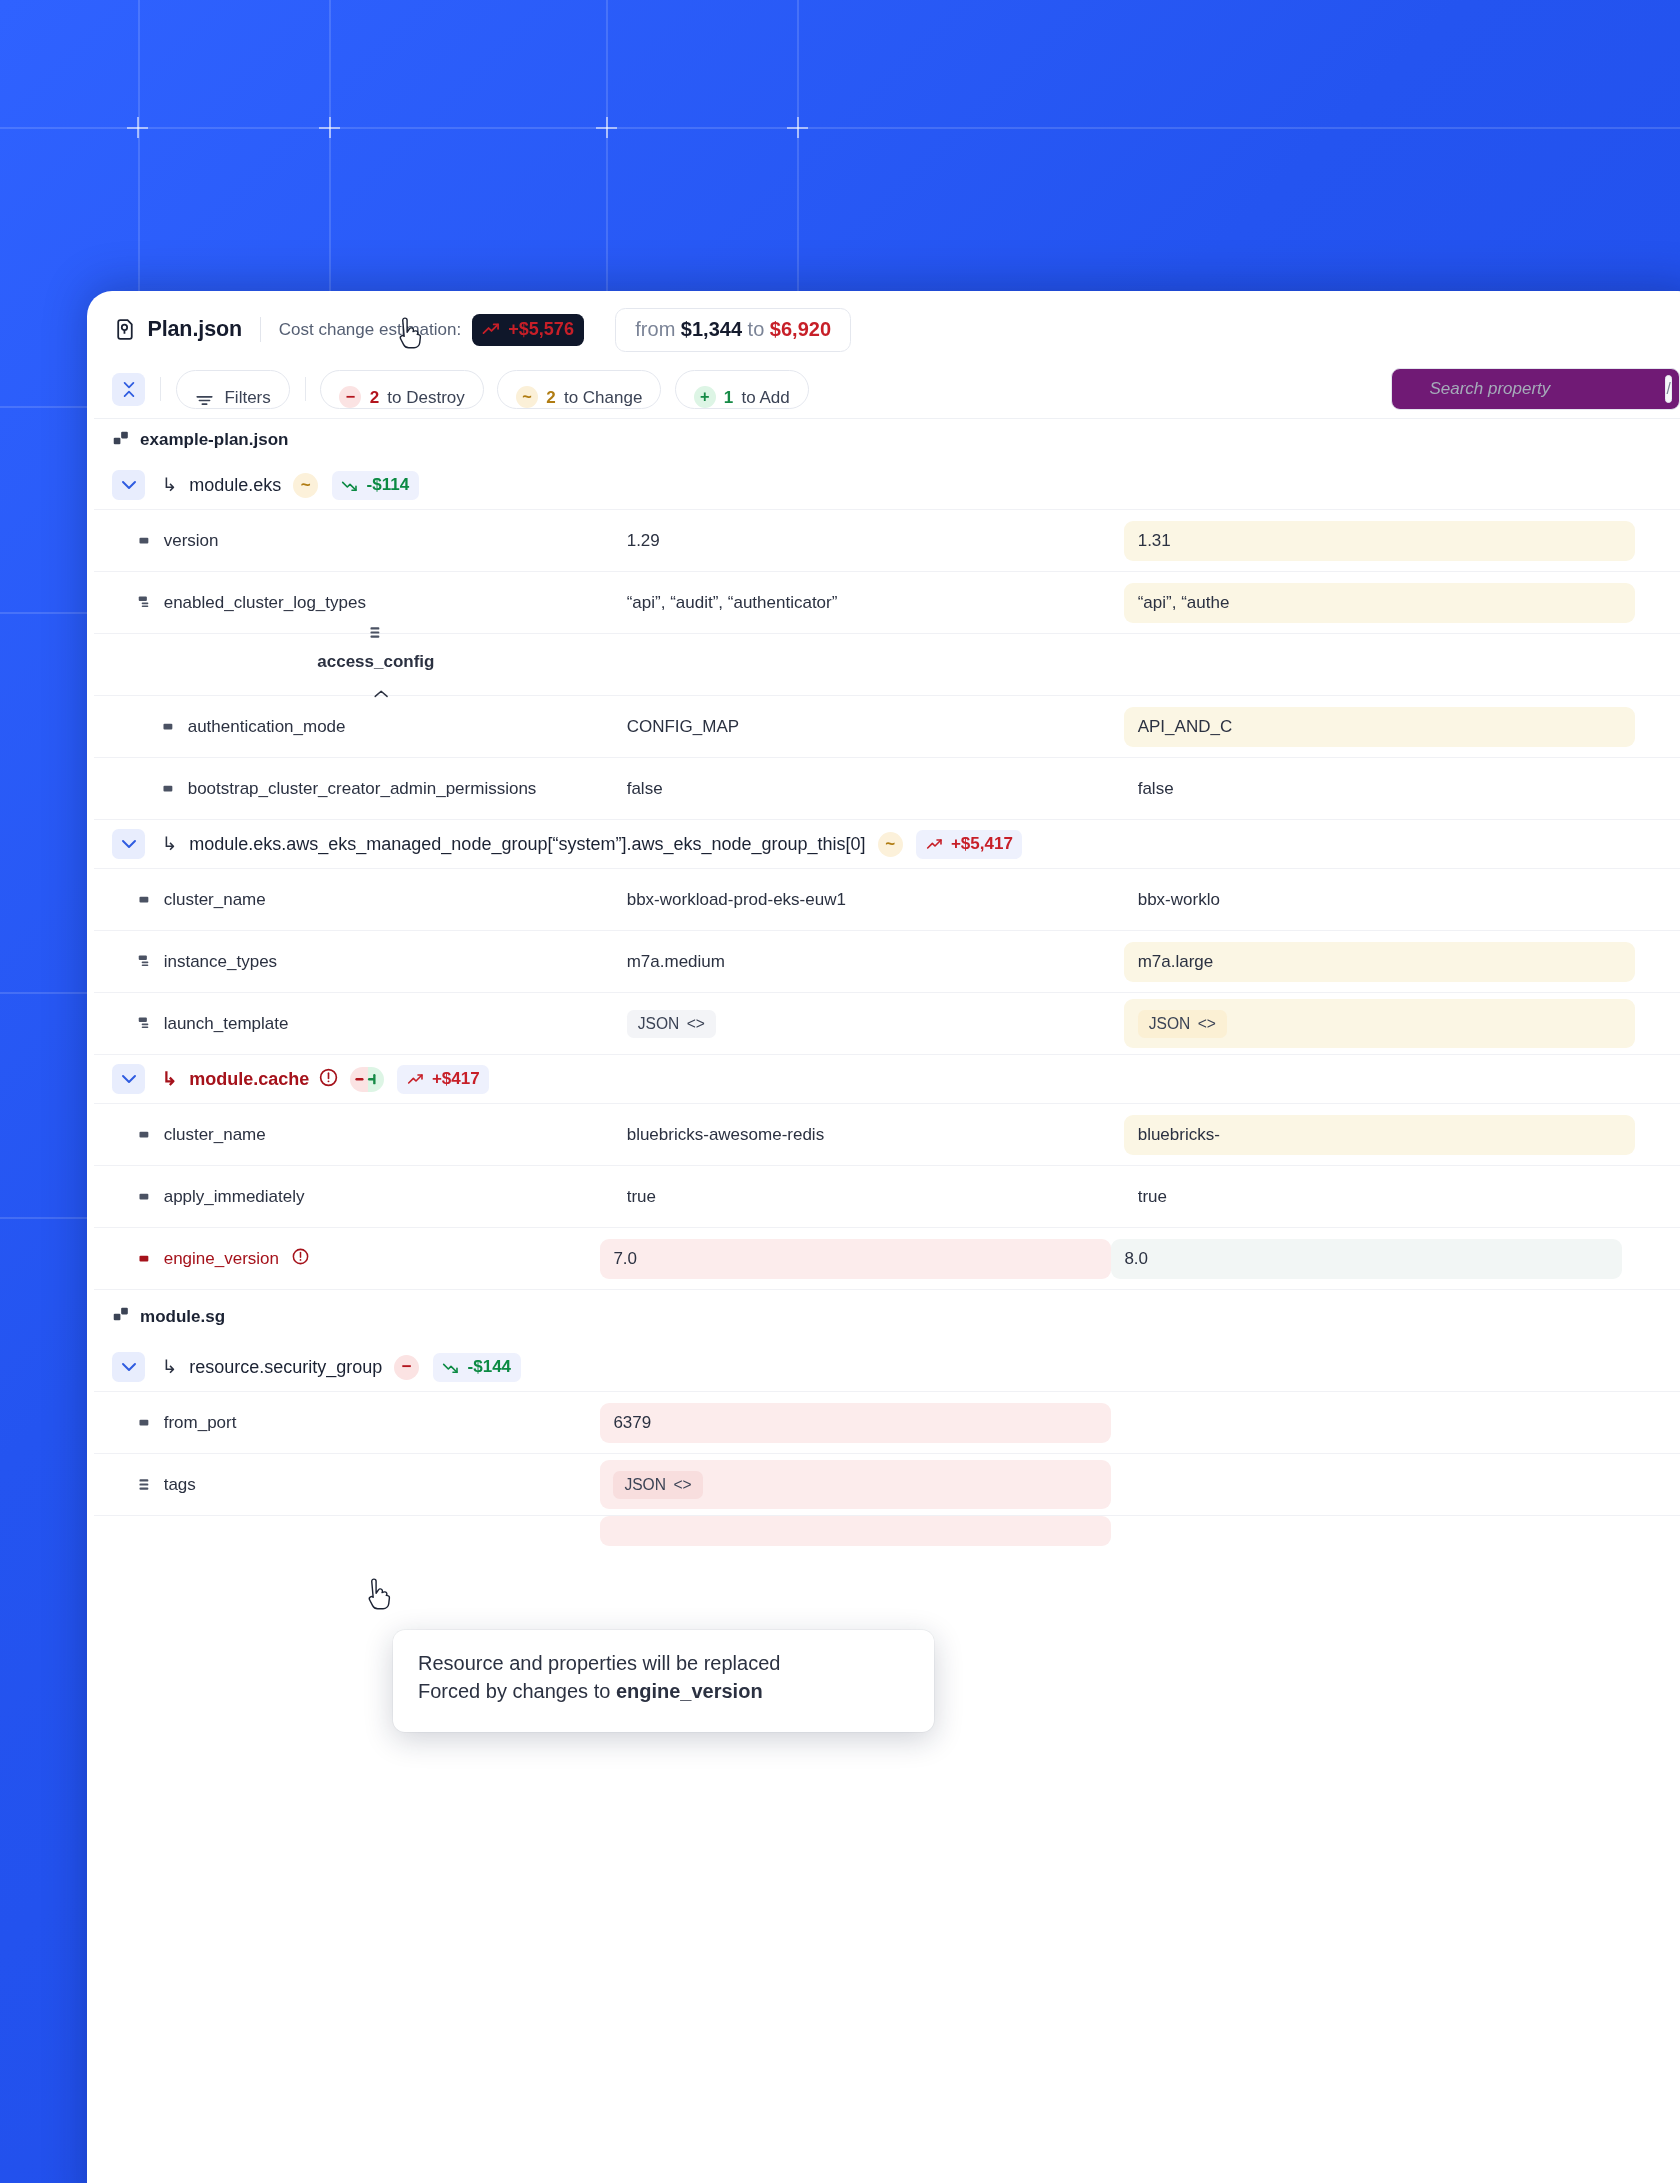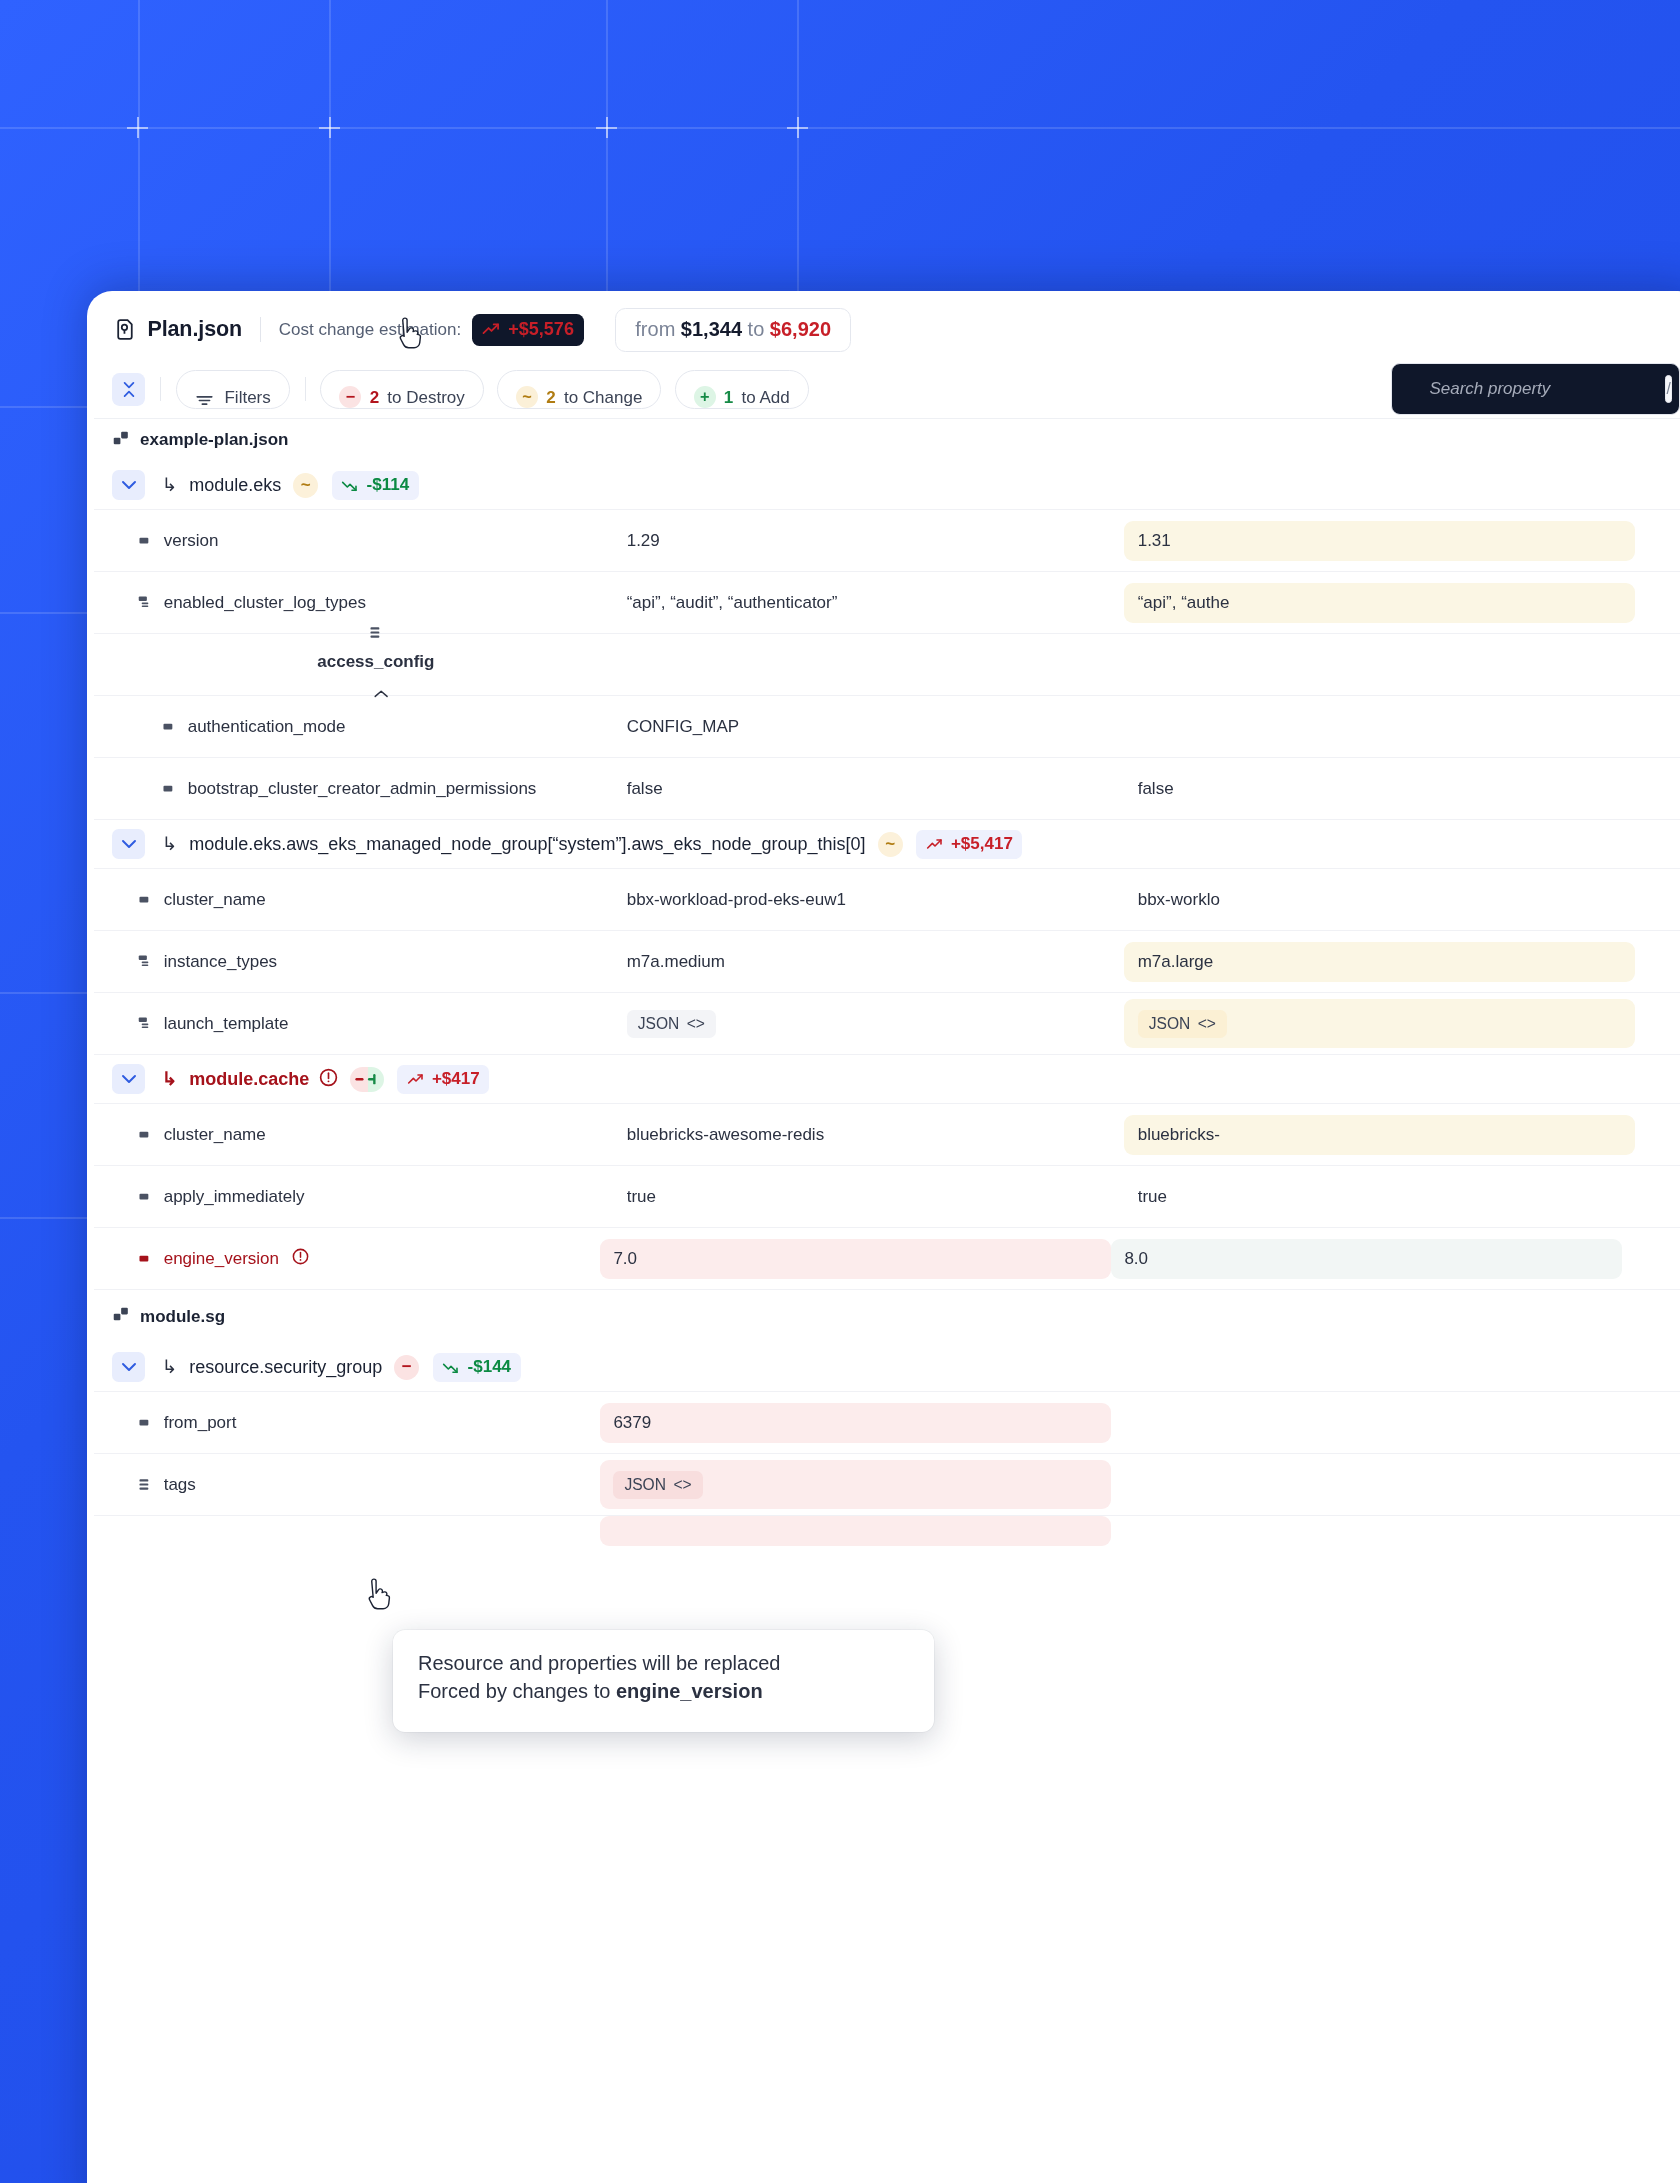--- a/index.html
+++ b/index.html
@@ -102,21 +102,21 @@
   .dot.add     { background:#ddf5e5; color:#168a46; }
   .pill .num { font-weight:700; }
   .num.destroy { color:#b3151e; }
   .num.change  { color:#b07c12; }
   .num.add     { color:#168a46; }
   .pill.filters { gap:10.4px; }
   .search-wrap {
     margin-left:auto;
     display:flex;align-items:center;gap:12px;
     border:0.7px solid #e4e7ee;border-radius:9px;
-    height:52px;padding:0 9px 0 25px;width:289px;background:#0f172a;
+    height:42px;padding:0 9px 0 25px;width:289px;background:#701a75;
   }
   .search-wrap input {
     flex:1;border:none;outline:none;font-size:17px;color:#9aa1b0;
     font-family:inherit;font-style:italic;background:transparent;
   }
   .search-wrap input::placeholder { color:#a5abb9; font-style:italic; }
   .slash-key {
     width:25px;height:28px;border:0.7px solid #e8eaf0;border-radius:6px;
     background:#f6f7fa;color:#7a8293;font-size:15.6px;
     display:flex;align-items:center;justify-content:center;
@@ -367,20 +367,21 @@
     </div>
 
     <div class="row prop-row depth2 sep">
       <span class="pname">
         <svg width="13.3" height="13.3" viewBox="0 0 18 18">
               <rect x="2" y="5" width="12" height="8" rx="1.5" fill="#4b5263"></rect>
             </svg>
         <span>authentication_mode</span>
       </span>
       <span class="pval">CONFIG_MAP</span>
+      <span class="pval new">API_AND_C</span>
     </div>
 
     <div class="row prop-row depth2 sep">
       <span class="pname">
         <svg width="13.3" height="13.3" viewBox="0 0 18 18">
               <rect x="2" y="5" width="12" height="8" rx="1.5" fill="#4b5263"></rect>
             </svg>
         <span>bootstrap_cluster_creator_admin_permissions</span>
       </span>
       <span class="pval">false</span>

